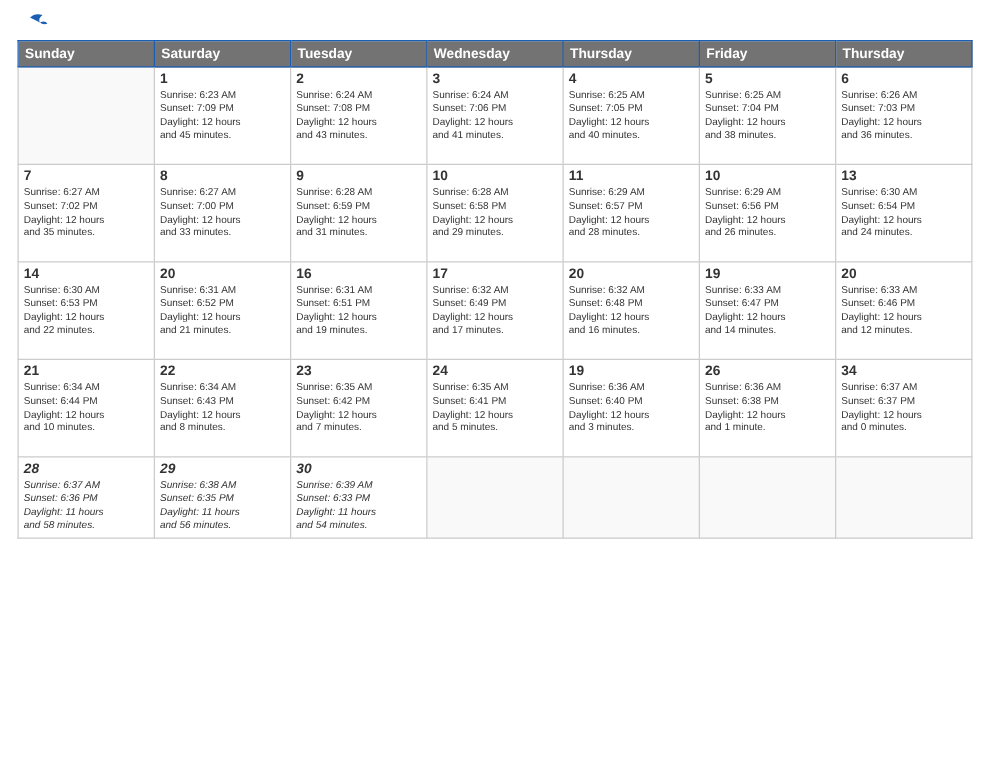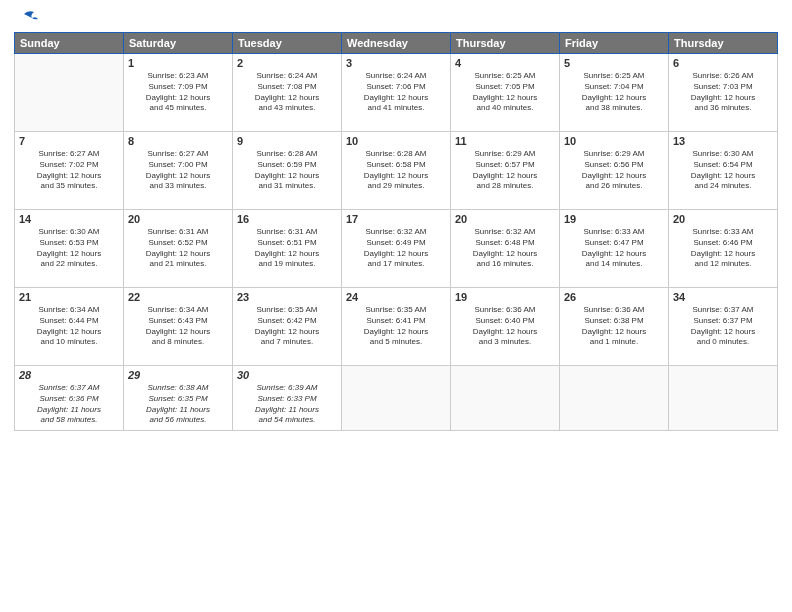--- a/index.html
+++ b/index.html
@@ -65,21 +65,20 @@
       font-size: 11px;
       font-weight: bold;
       color: #333;
       display: block;
       margin-bottom: 2px;
     }
     tbody tr td .day-info {
       font-size: 8px;
       color: #333;
       line-height: 1.35;
-      text-align: center;
     }
     tbody tr:last-child td {
       height: 65px;
       font-style: italic;
     }
     .empty {
       background: #f9f9f9;
     }
   </style>
 </head>

